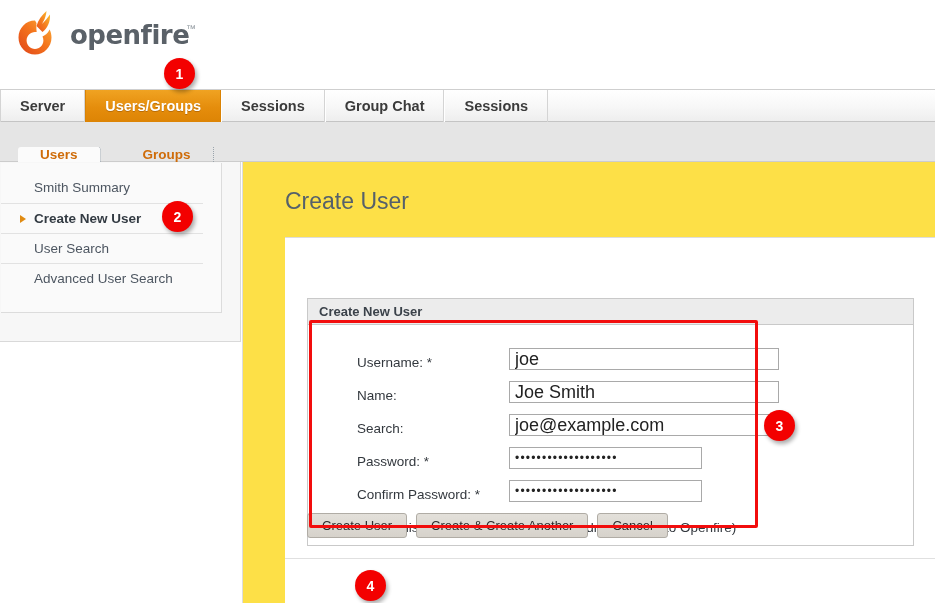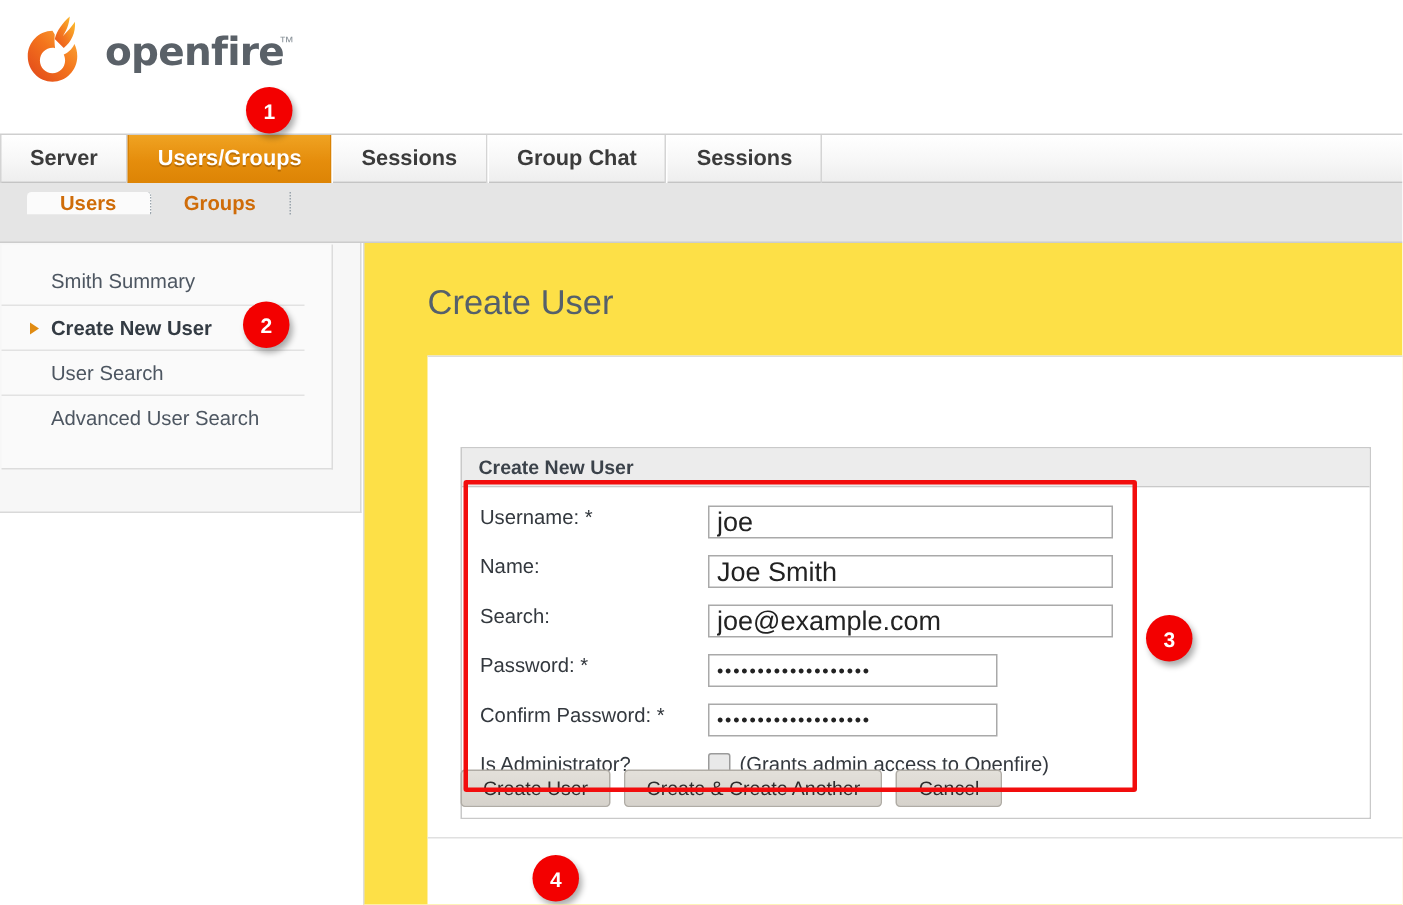--- a/index.html
+++ b/index.html
@@ -95,21 +95,22 @@
     left: 0; top: 122px;
     width: 935px; height: 40px;
     background: #e5e5e5;
     border-bottom: 1px solid #cccccc;
   }
   .subtabs {
     position: absolute;
     left: 18px; top: 6px;
     height: 34px;
     display: flex;
-    align-items: flex-start;
+    align-items: flex-end;
+    gap: 20px;
   }
   .stab {
     display: flex;
     align-items: center;
     justify-content: center;
     padding: 0 22px;
     font-size: 13.5px;
     font-weight: bold;
     color: #cf6c09;
     cursor: pointer;
@@ -218,22 +219,23 @@
     background: #ececec;
     border-bottom: 1px solid #c9c9c9;
   }
   .fieldbox-body {
     padding: 12px 12px 10px 12px;
     background: #ffffff;
   }
 
   .frow {
     display: flex;
-    align-items: flex-start;
+    align-items: flex-end;
     height: 33px;
+    margin-left: 37px;
   }
   .flabel {
     width: 152px;
     font-size: 13.5px;
     color: #33383e;
     white-space: nowrap;
   }
   .finput {
     height: 22px;
     border: 1px solid #a9a9a9;

